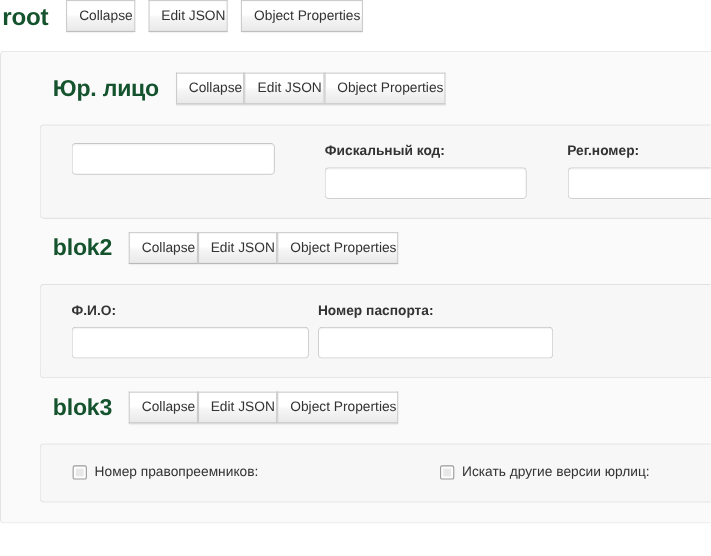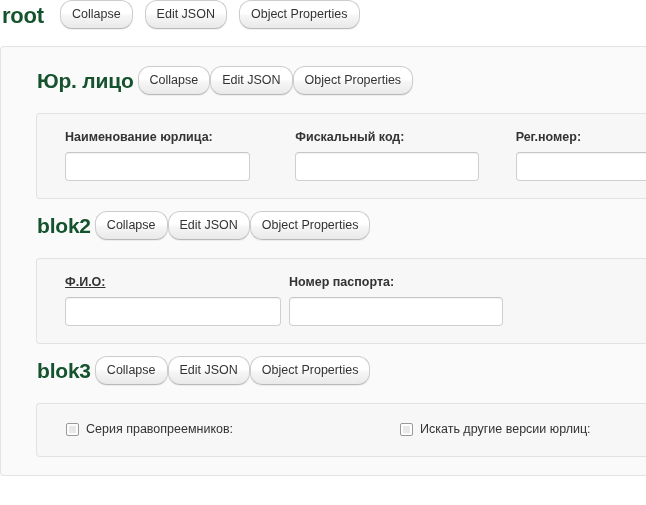--- a/index.html
+++ b/index.html
@@ -36,34 +36,34 @@
     white-space: nowrap;
   }
   .obj-title.root-title {
     font-size: 22px;
     line-height: 26px;
     margin: 3px 0 0 2px;
   }
   .obj-title.section-title {
     font-size: 21px;
     line-height: 25px;
-    margin: 4px;
+    margin: 15px;
   }
 
   .btn {
     display: inline-block;
     font-family: "Liberation Sans", sans-serif;
     font-size: 12.5px;
     line-height: 14px;
     color: #333333;
     background: linear-gradient(to bottom, #ffffff 0%, #ffffff 45%, #f6f6f6 55%, #e9e9e9 100%);
     border: 1px solid #cccccc;
     border-bottom-color: #b8b8b8;
-    border-radius: 12px;
-    padding: 6px 11px 7px 11px;
+    border-radius: 0;
+    padding: 6px 1px 7px 11px;
     box-shadow: 0 1px 1px rgba(0,0,0,0.06);
     cursor: pointer;
     white-space: nowrap;
     box-sizing: border-box;
   }
   .obj-header .btn { margin-left: 12px; }
   .obj-header.root-header .btn:first-of-type { margin-left: 16px; }
 
   
   .object-panel {
@@ -135,21 +135,21 @@
 
   
   .s1 .col-1 { width: 232px; }
   .s1 .col-1 .text-input { width: 185px; }
   .s1 .col-2 { width: 222px; }
   .s1 .col-2 .text-input { width: 184px; }
   .s1 .col-3 { width: 222px; }
   .s1 .col-3 .text-input { width: 184px; }
 
   
-  .s2 .col-1 { width: 224px; text-decoration: underline; }
+  .s2 .col-1 { width: 224px; }
   .s2 .col-1 .text-input { width: 216px; }
   .s2 .col-2 { width: 222px; }
   .s2 .col-2 .text-input { width: 214px; }
   .s2 .col-3 { width: 222px; }
   .s2 .col-3 .text-input { width: 214px; }
 
   
   .checkbox-panel {
     margin-top: 16px;
     margin-left: 18px;
@@ -213,21 +213,20 @@
       <div class="section-header">
         <span class="obj-title section-title">Юр. лицо</span>
         <button class="btn">Collapse</button>
         <button class="btn">Edit JSON</button>
         <button class="btn">Object Properties</button>
       </div>
 
       <div class="field-panel s1">
         <div class="field-row">
           <div class="field-col col-1">
-            <label class="field-label">Наименование юрлица:</label>
             <input class="text-input" type="text" value="" style="">
           </div>
           <div class="field-col col-2">
             <label class="field-label">Фискальный код:</label>
             <input class="text-input" type="text" value="" style="">
           </div>
           <div class="field-col col-3">
             <label class="field-label">Рег.номер:</label>
             <input class="text-input" type="text" value="" style="">
           </div>
@@ -262,21 +261,21 @@
         <span class="obj-title section-title">blok3</span>
         <button class="btn">Collapse</button>
         <button class="btn">Edit JSON</button>
         <button class="btn">Object Properties</button>
       </div>
 
       <div class="checkbox-panel">
         <div class="checkbox-row">
           <div class="checkbox-item cb-1">
             <input class="cbox" type="checkbox" id="cb-successors" style="">
-            <label class="cb-label" for="cb-successors">Серия правопреемников:</label>
+            <label class="cb-label" for="cb-successors">Номер правопреемников:</label>
           </div>
           <div class="checkbox-item cb-2">
             <input class="cbox" type="checkbox" id="cb-other-versions" style="">
             <label class="cb-label" for="cb-other-versions">Искать другие версии юрлиц:</label>
           </div>
         </div>
       </div>
     </div>
 
   </div>

